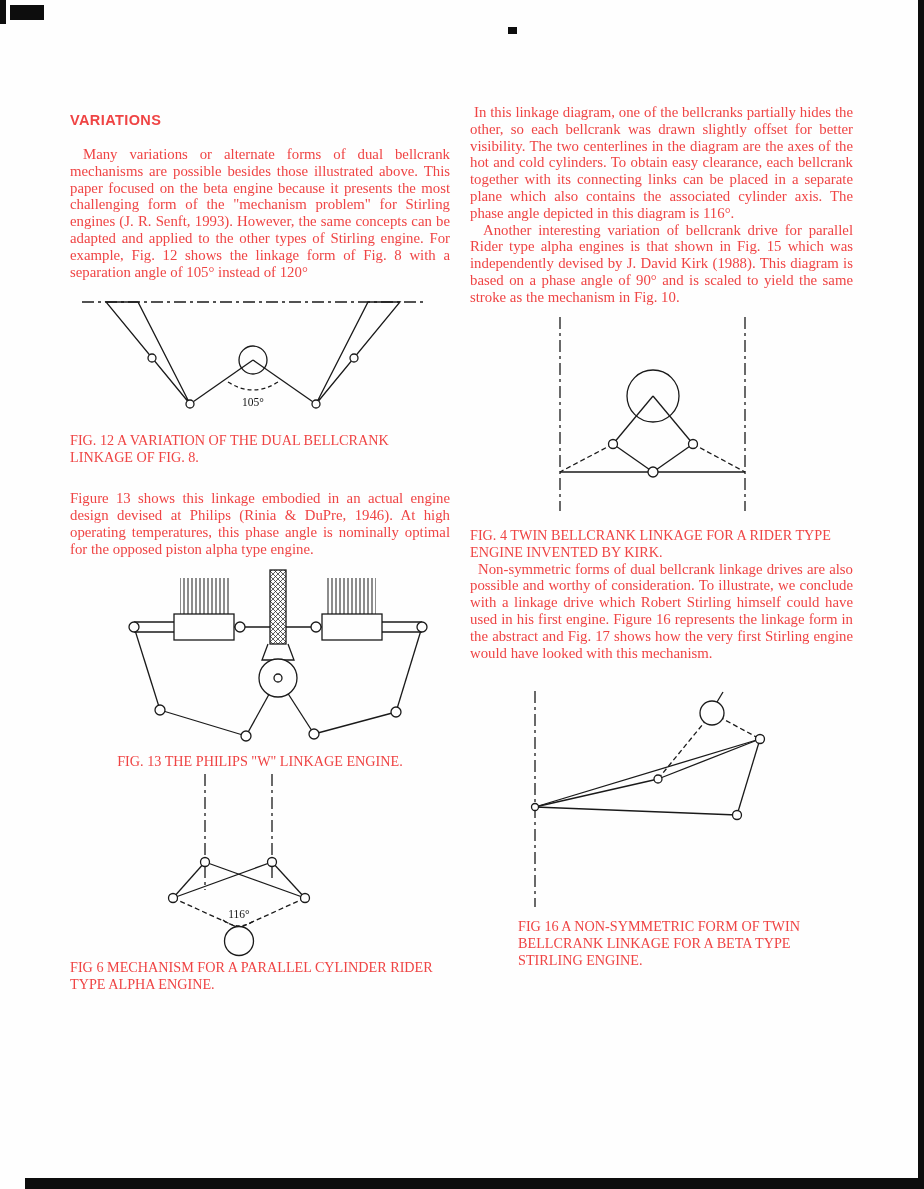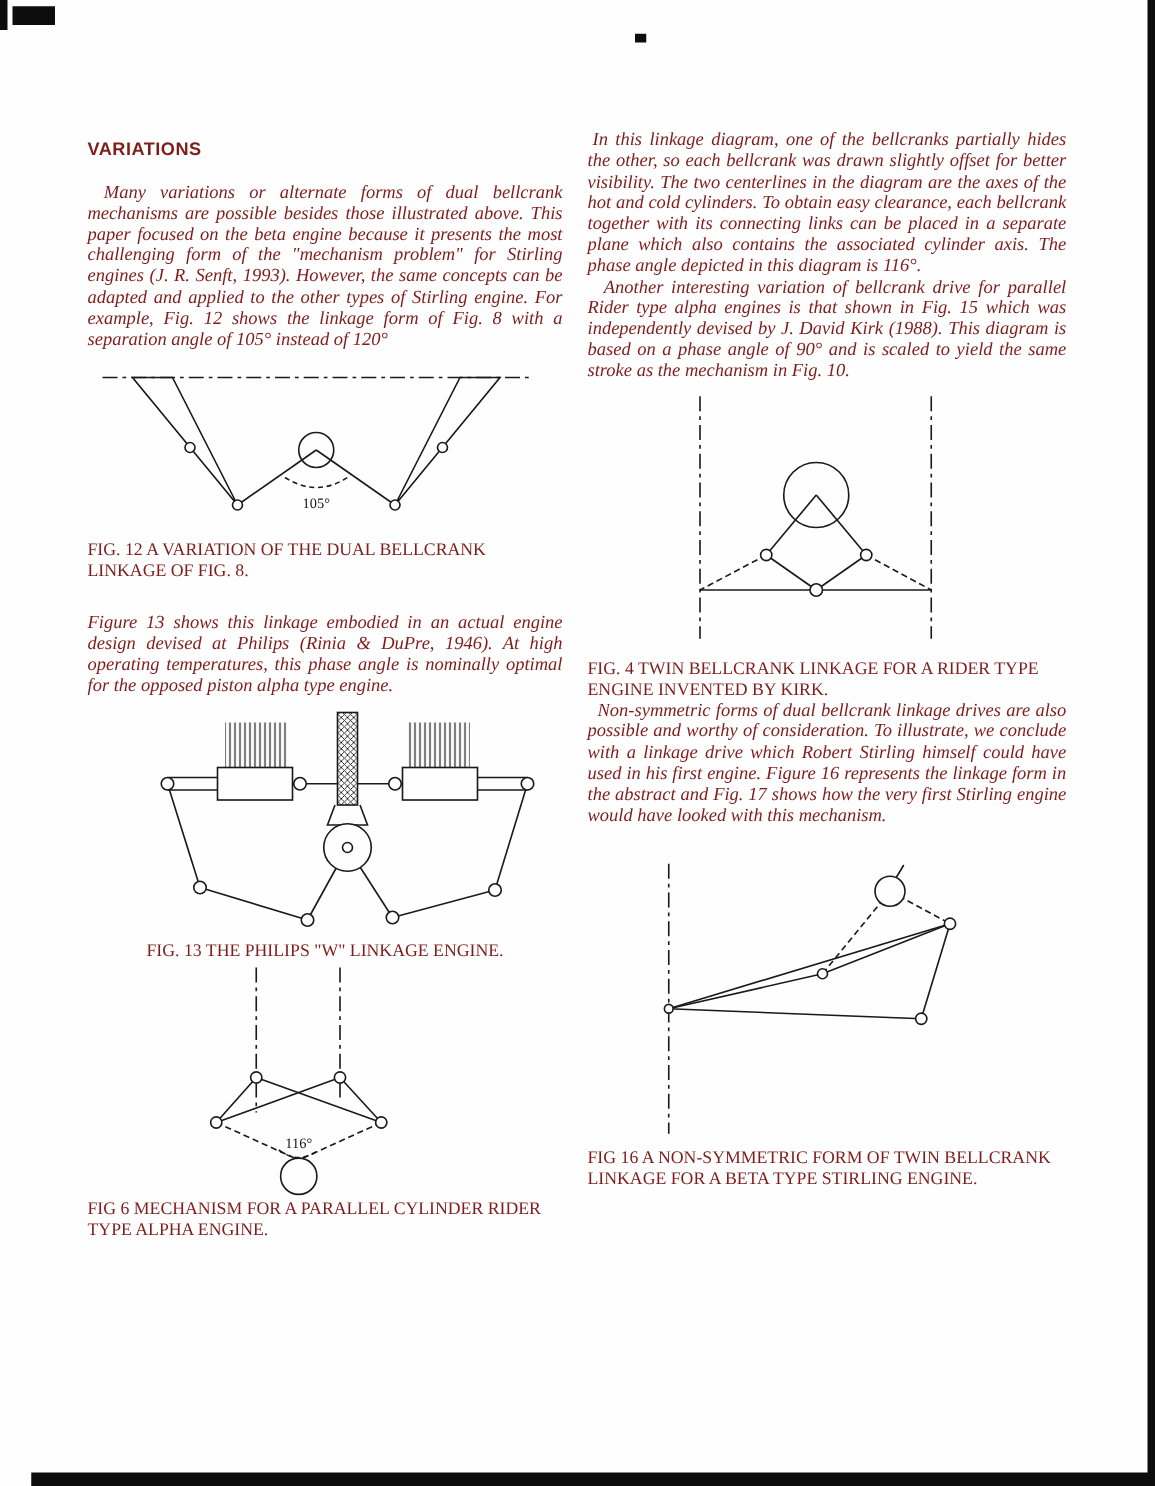--- a/index.html
+++ b/index.html
@@ -1,46 +1,46 @@
 <!DOCTYPE html>
 <html><head>
 <meta charset="utf-8">
 <style>
   * { margin:0; padding:0; box-sizing:border-box; }
   html, body { background:#cfcfcf; }
   .page {
     position:relative; width:924px; height:1189px;
     background:#fefefe; overflow:hidden;
-    font-family:"Liberation Serif", serif; color:#7f1d1d;
+    font-family:"Liberation Serif", serif; color:#ef4444;
   }
   .col { position:absolute; }
   .col-left  { left:70px;  top:112px; width:380px; }
   .col-right { left:470px; top:104px; width:383px; }
 
   .heading {
     font-family:"Liberation Sans", sans-serif;
     font-weight:bold; font-size:14.5px; letter-spacing:0.4px;
     margin-bottom:18px;
   }
   p.body-text {
-    font-size:14.8px; line-height:16.8px; text-align:justify;font-style:italic;
+    font-size:14.8px; line-height:16.8px; text-align:justify;
   }
   .indent-lg { text-indent:13px; }
   .indent-sm { text-indent:8px; }
   .indent-xs { text-indent:4px; }
 
   figure { margin:0; }
   .caption { font-size:14.2px; line-height:17px; }
   .centered { text-align:center; }
 
   .fig-12 { margin-top:8px; }   .cap-12 { margin-top:4px; }
   .fig-13 { margin-top:6px; }   .cap-13 { margin-top:4px; }
   .fig-14 { margin-top:2px; }   .cap-14 { margin-top:2px; }
   .fig-15 { margin-top:8px; }   .cap-15 { margin-top:8px; }
-  .fig-16 { margin-top:26px; }  .cap-16 { margin-top:6px; }
+  .fig-16 { margin-top:26px; }  .cap-16 { margin-top:6px;margin-left:48px; }
   .para2-l { margin-top:24px; }
   .para3-l { margin-top:14px; }
   .para3-r { margin-top:14px; }
 
   svg { display:block; }
   .fig-12 svg { margin-left:8px; }
   .fig-13 svg { margin-left:48px; }
   .fig-14 svg { margin-left:65px; }
   .fig-15 svg { margin-left:55px; }
   .fig-16 svg { margin-left:45px; }

